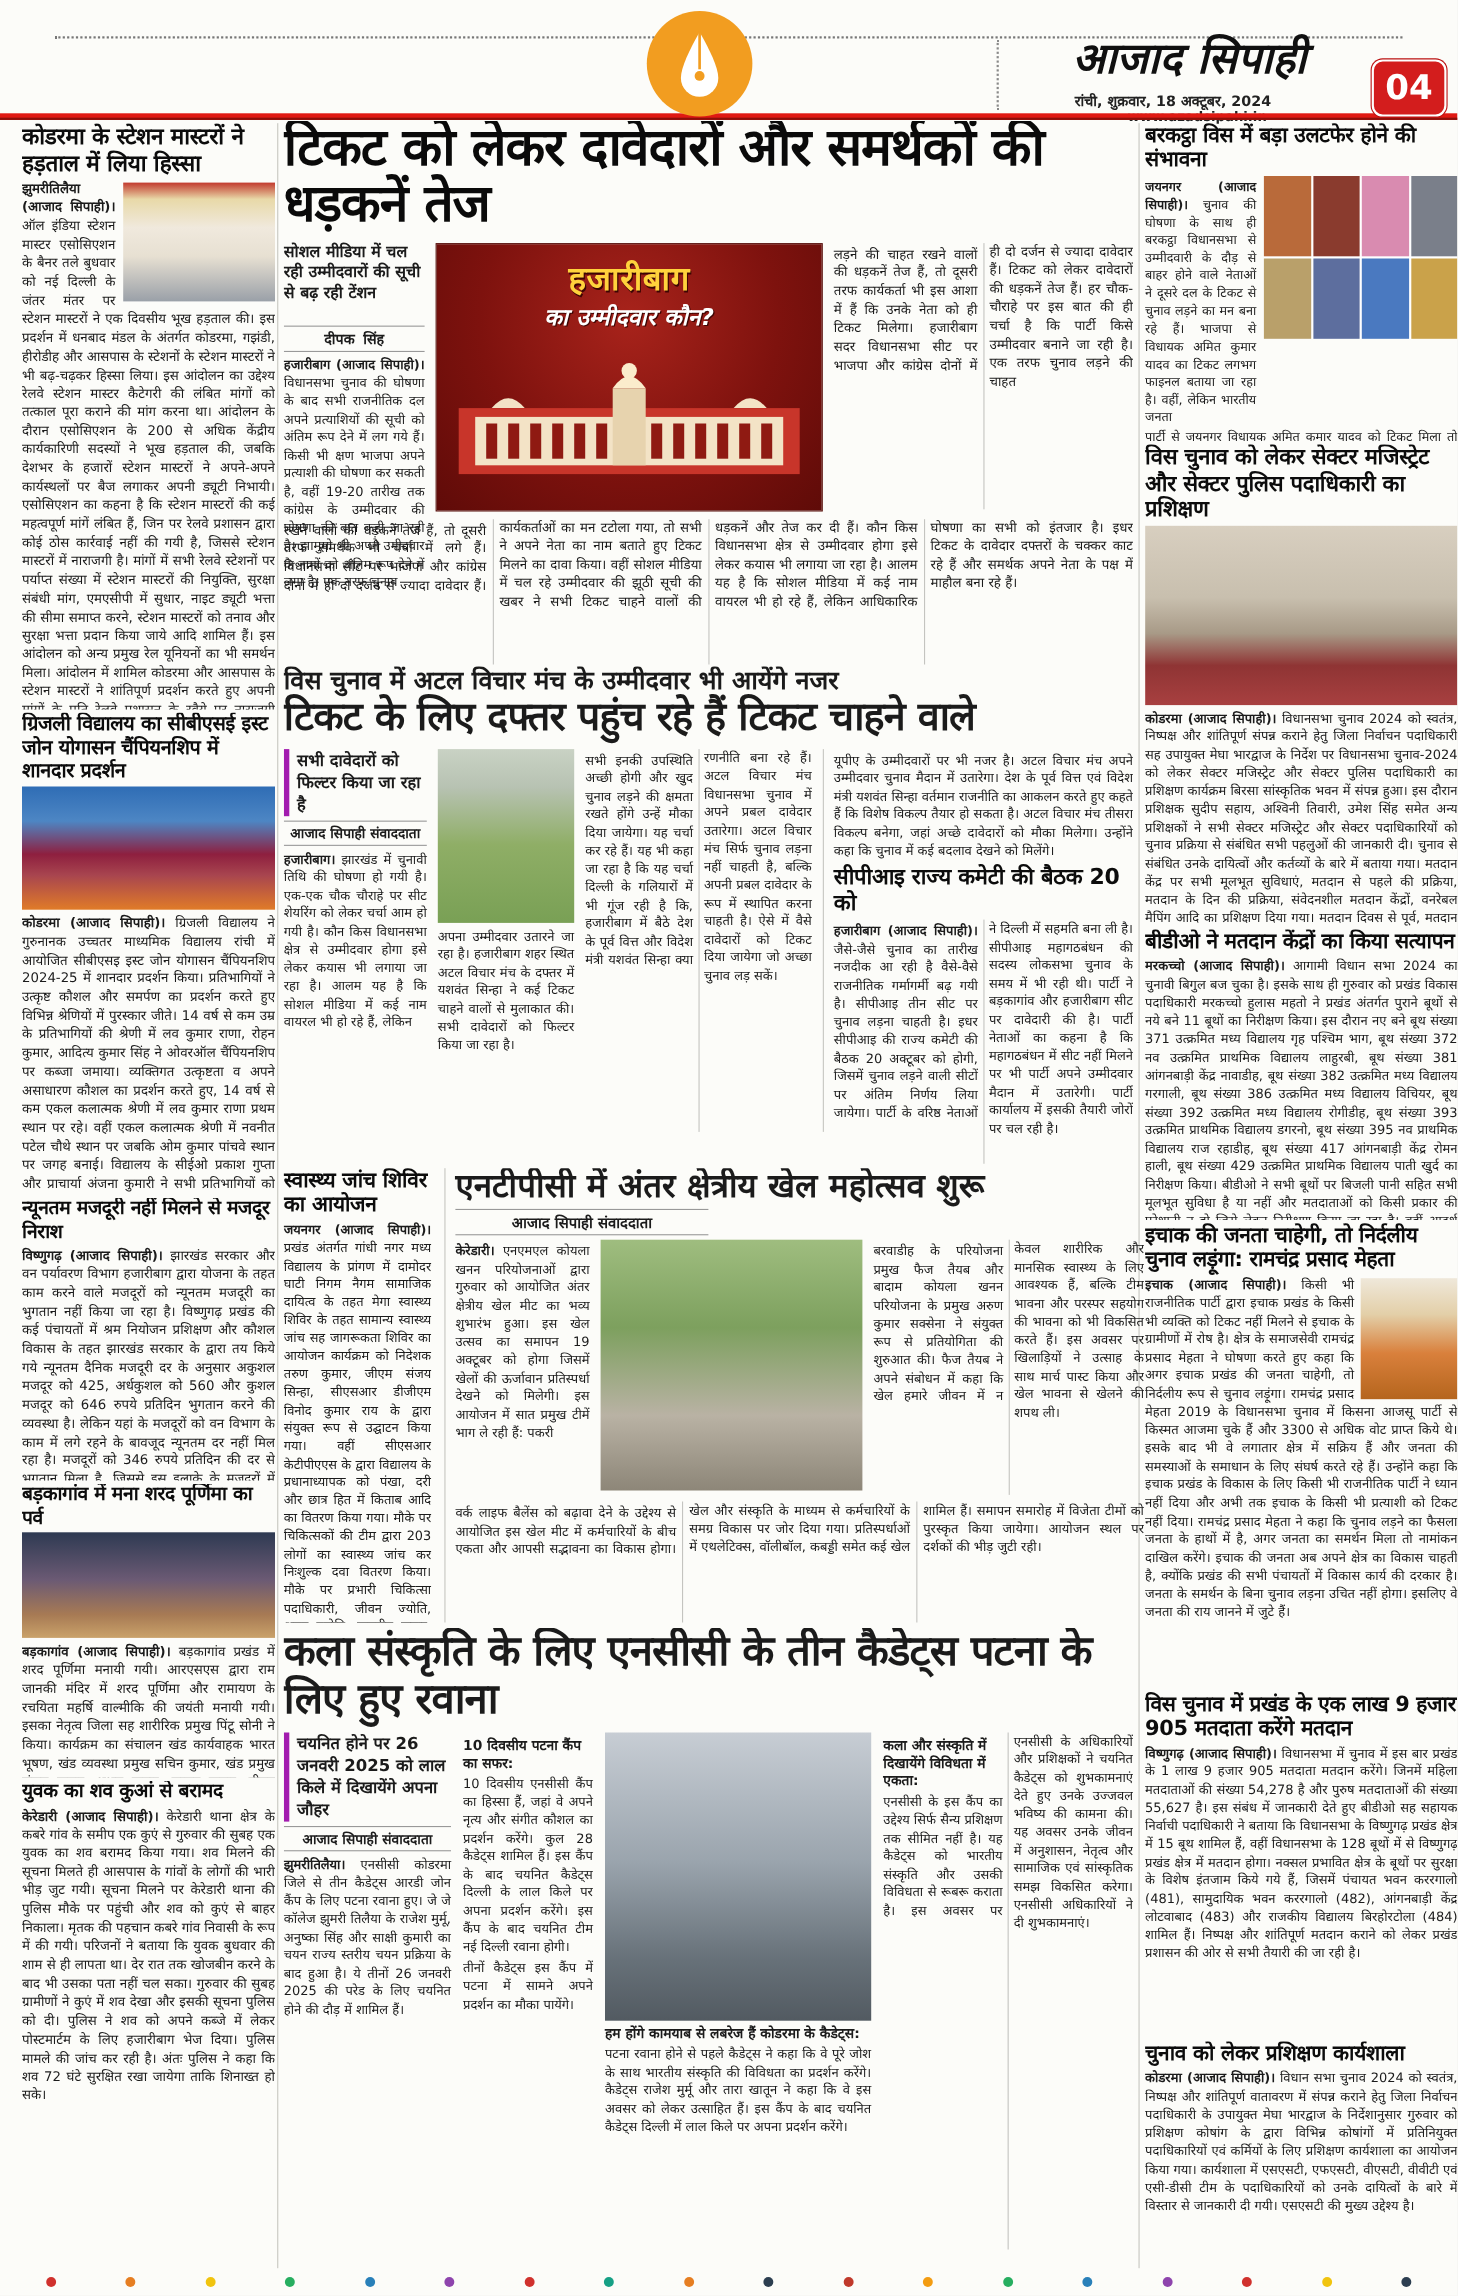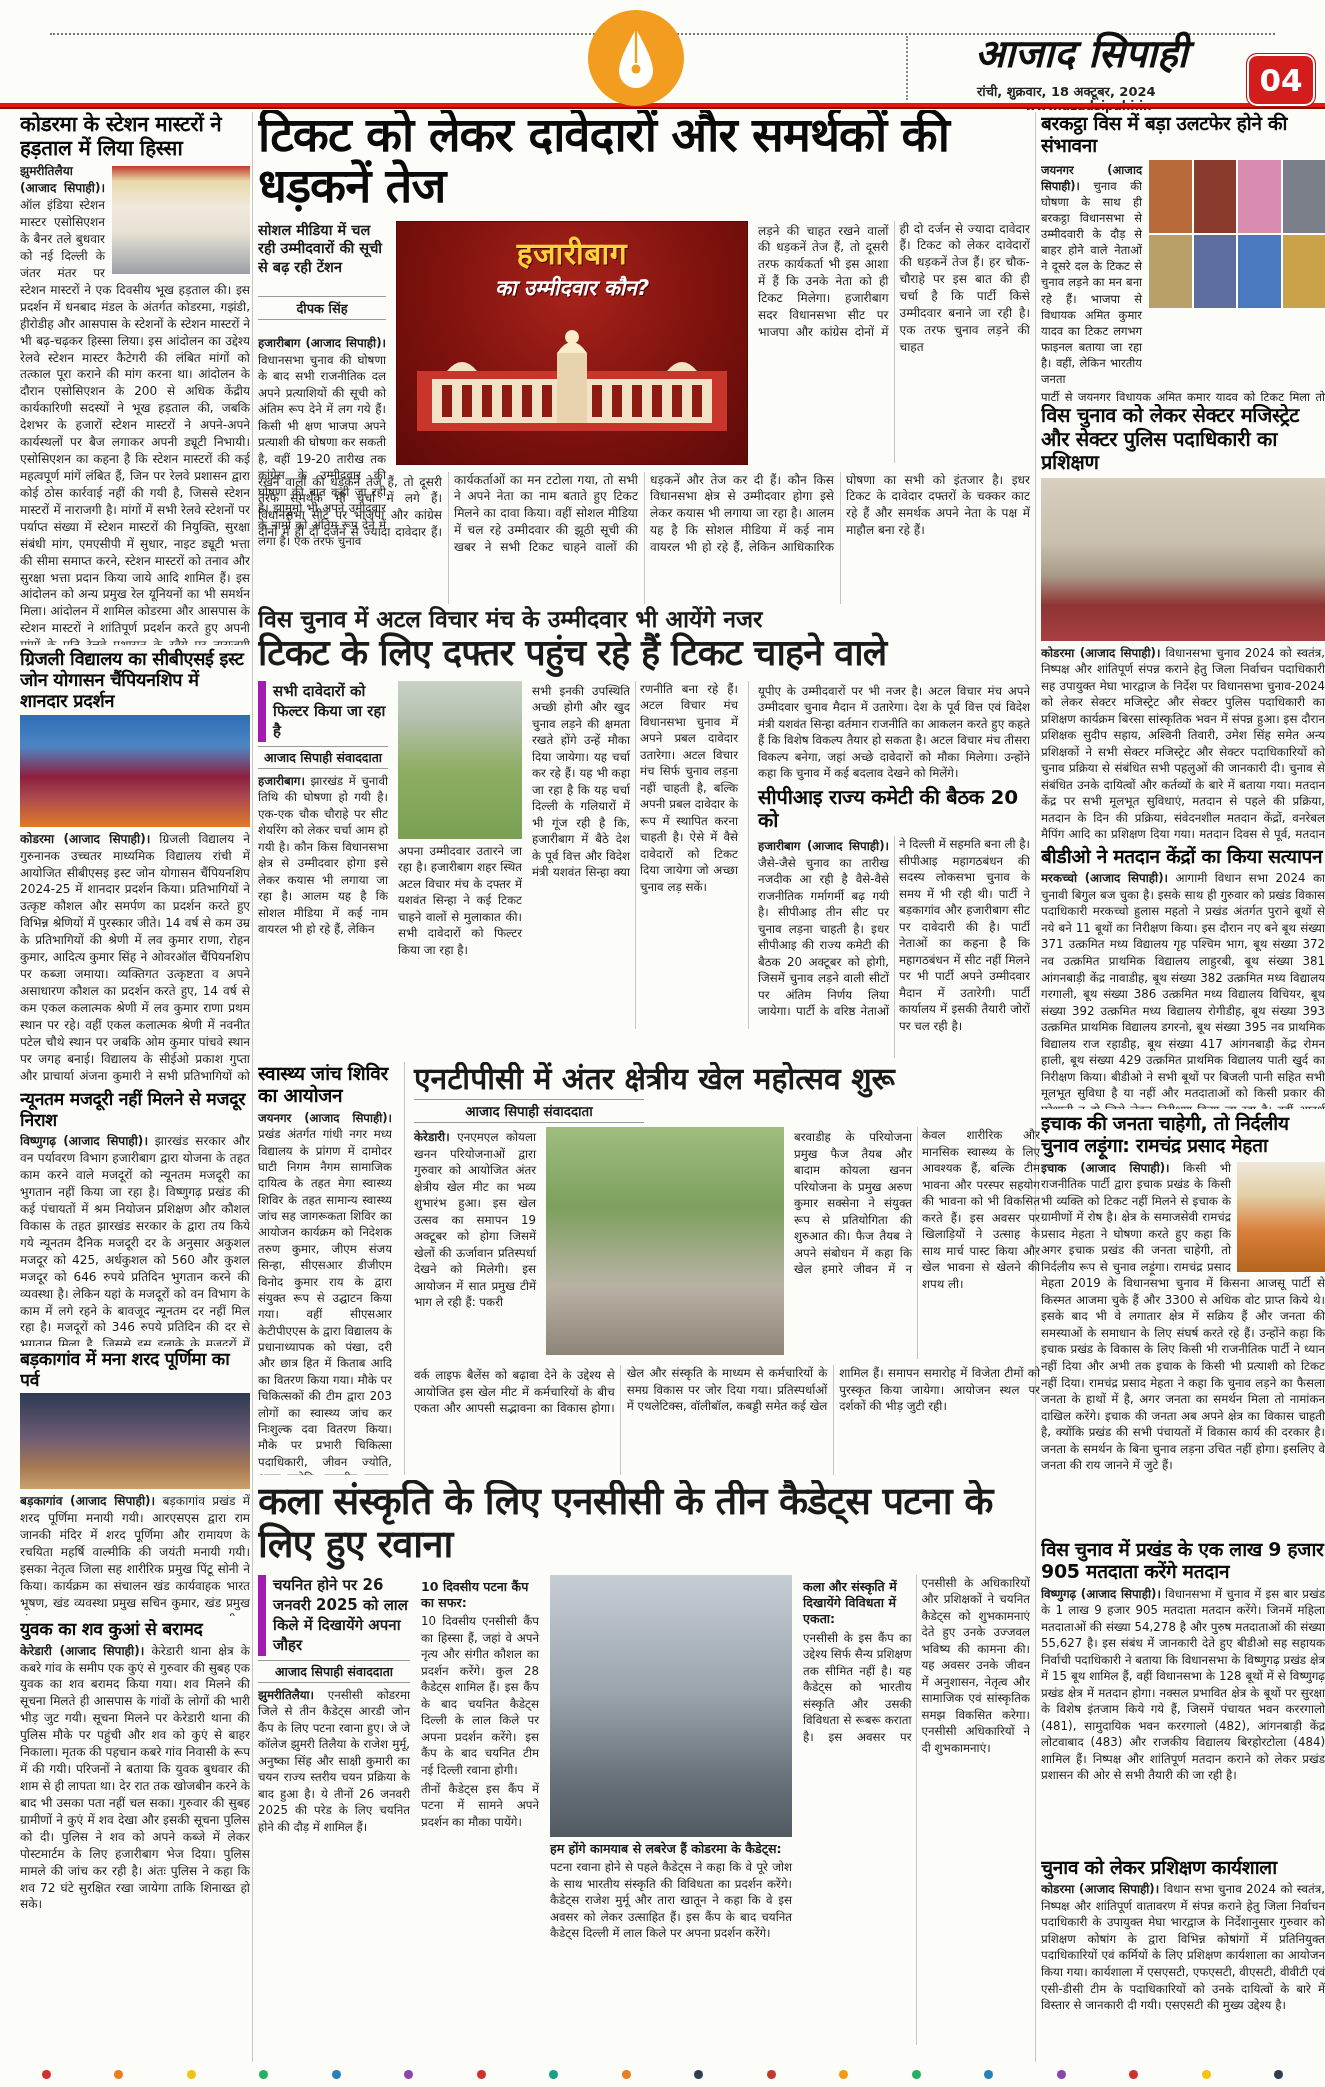--- a/index.html
+++ b/index.html
@@ -15,21 +15,21 @@
   #mast-dateline{position:absolute;left:977px;top:82px;font-size:13px;font-weight:700;color:#222;}
   #mast-site{position:absolute;left:1025px;top:99px;font-size:12px;font-weight:700;color:#222;}
   #page-num{position:absolute;left:1247px;top:54px;width:64px;height:48px;background:#d31d1d;border:2px solid #fff;border-radius:10px;box-shadow:0 0 0 1px #b11;color:#fff;font-size:31px;font-weight:800;display:flex;align-items:center;justify-content:center;z-index:7;}
   #red-rule{position:absolute;left:0;top:103px;width:1325px;height:4px;background:#e01913;border-bottom:2px solid #8c0f0a;}
   
   .hl{font-weight:800;color:#0c0c0c;margin:0 0 3px 0;line-height:1.18;letter-spacing:-0.3px;}
   .bd{font-size:12.1px;line-height:1.4;text-align:justify;margin:2px 0 0 0;}
   .dl{font-weight:700;}
   .byl{font-weight:800;font-size:13.5px;text-align:center;border-top:1px solid #999;border-bottom:1px solid #999;padding:2px 0;margin:4px 0;}
   .kick{font-weight:800;font-size:14.5px;line-height:1.3;}
-  .redbar{border-left:8px solid #a21caf;padding-left:7px;font-weight:800;font-size:15px;line-height:1.35;}
+  .redbar{border-left:5px solid #a21caf;padding-left:7px;font-weight:800;font-size:15px;line-height:1.35;}
   .vl{position:absolute;width:0;border-left:1px solid #c6c6c0;}
   .photo{background:#ccc;position:relative;}
   
   #art-station{left:20px;top:112px;width:230px;height:533px;}
   #art-station .hl{font-size:20.5px;}
   #ph-station{float:right;width:138px;height:108px;margin:3px 0 4px 7px;background:linear-gradient(180deg,#c23a2e 0%,#e8d9a8 14%,#f0e9dd 38%,#e7e0d2 62%,#9aa0a8 100%);}
   #art-grizzly{left:20px;top:648px;width:230px;height:438px;}
   #art-grizzly .hl{font-size:18px;}
   #ph-grizzly{width:230px;height:112px;margin:2px 0 4px 0;background:linear-gradient(180deg,#2f6db5 0%,#4d86c4 28%,#8e1f3f 55%,#a8454f 72%,#e07b28 100%);}
   #art-wages{left:20px;top:1089px;width:230px;height:257px;}
@@ -38,21 +38,21 @@
   #art-sharad .hl{font-size:17.5px;}
   #ph-sharad{width:230px;height:96px;margin:2px 0 4px 0;background:linear-gradient(180deg,#2e3a52 0%,#6b5a74 45%,#a77a54 78%,#caa26a 100%);}
   #art-shav{left:20px;top:1619px;width:230px;height:445px;}
   #art-shav .hl{font-size:17.5px;}
   
   #main-art{left:258px;top:110px;width:772px;height:494px;}
   #main-hl{font-size:47px;line-height:1.08;font-weight:800;letter-spacing:-1px;margin:0;color:#0a0a0a;}
   .mrow{display:flex;gap:10px;margin-top:9px;height:242px;}
   .mk{width:128px;flex:0 0 auto;}
   .mk .kick{border-bottom:1px solid #999;padding-bottom:19px;}
-  .author{font-weight:800;font-size:13px;text-align:center;border-bottom:1px solid #999;padding:2px 0;margin-bottom:15px;}
+  .author{font-weight:800;font-size:13px;text-align:center;border-bottom:1px solid #999;padding:2px 0;margin-bottom:3px;font-family:Liberation Mono, monospace;}
   #graphic{flex:0 0 auto;width:350px;height:242px;background:radial-gradient(circle at 50% 28%,#a8231b 0%,#7e120e 55%,#5f0b08 100%);color:#fff;text-align:center;border:1px solid #550a07;}
   #graphic .g1{font-size:30px;font-weight:800;color:#ffd23c;margin-top:10px;letter-spacing:0.5px;text-shadow:1px 1px 0 #3c0503;}
   #graphic .g2{font-size:21px;font-weight:800;color:#fff;font-style:italic;text-shadow:1px 1px 0 #3c0503;}
   .mc{flex:1;column-count:2;column-gap:11px;column-rule:1px solid #c4c4c0;}
   .mbottom{margin-top:9px;height:136px;column-count:4;column-gap:12px;column-rule:1px solid #c4c4c0;}
   
   #atal-art{left:258px;top:606px;width:772px;height:452px;}
   #atal-kick{font-size:23px;font-weight:800;margin:0;line-height:1.15;}
   #atal-hl{font-size:36px;font-weight:800;margin:1px 0 0 0;line-height:1.12;letter-spacing:-0.8px;}
   .arow{display:flex;gap:10px;margin-top:7px;height:348px;}

